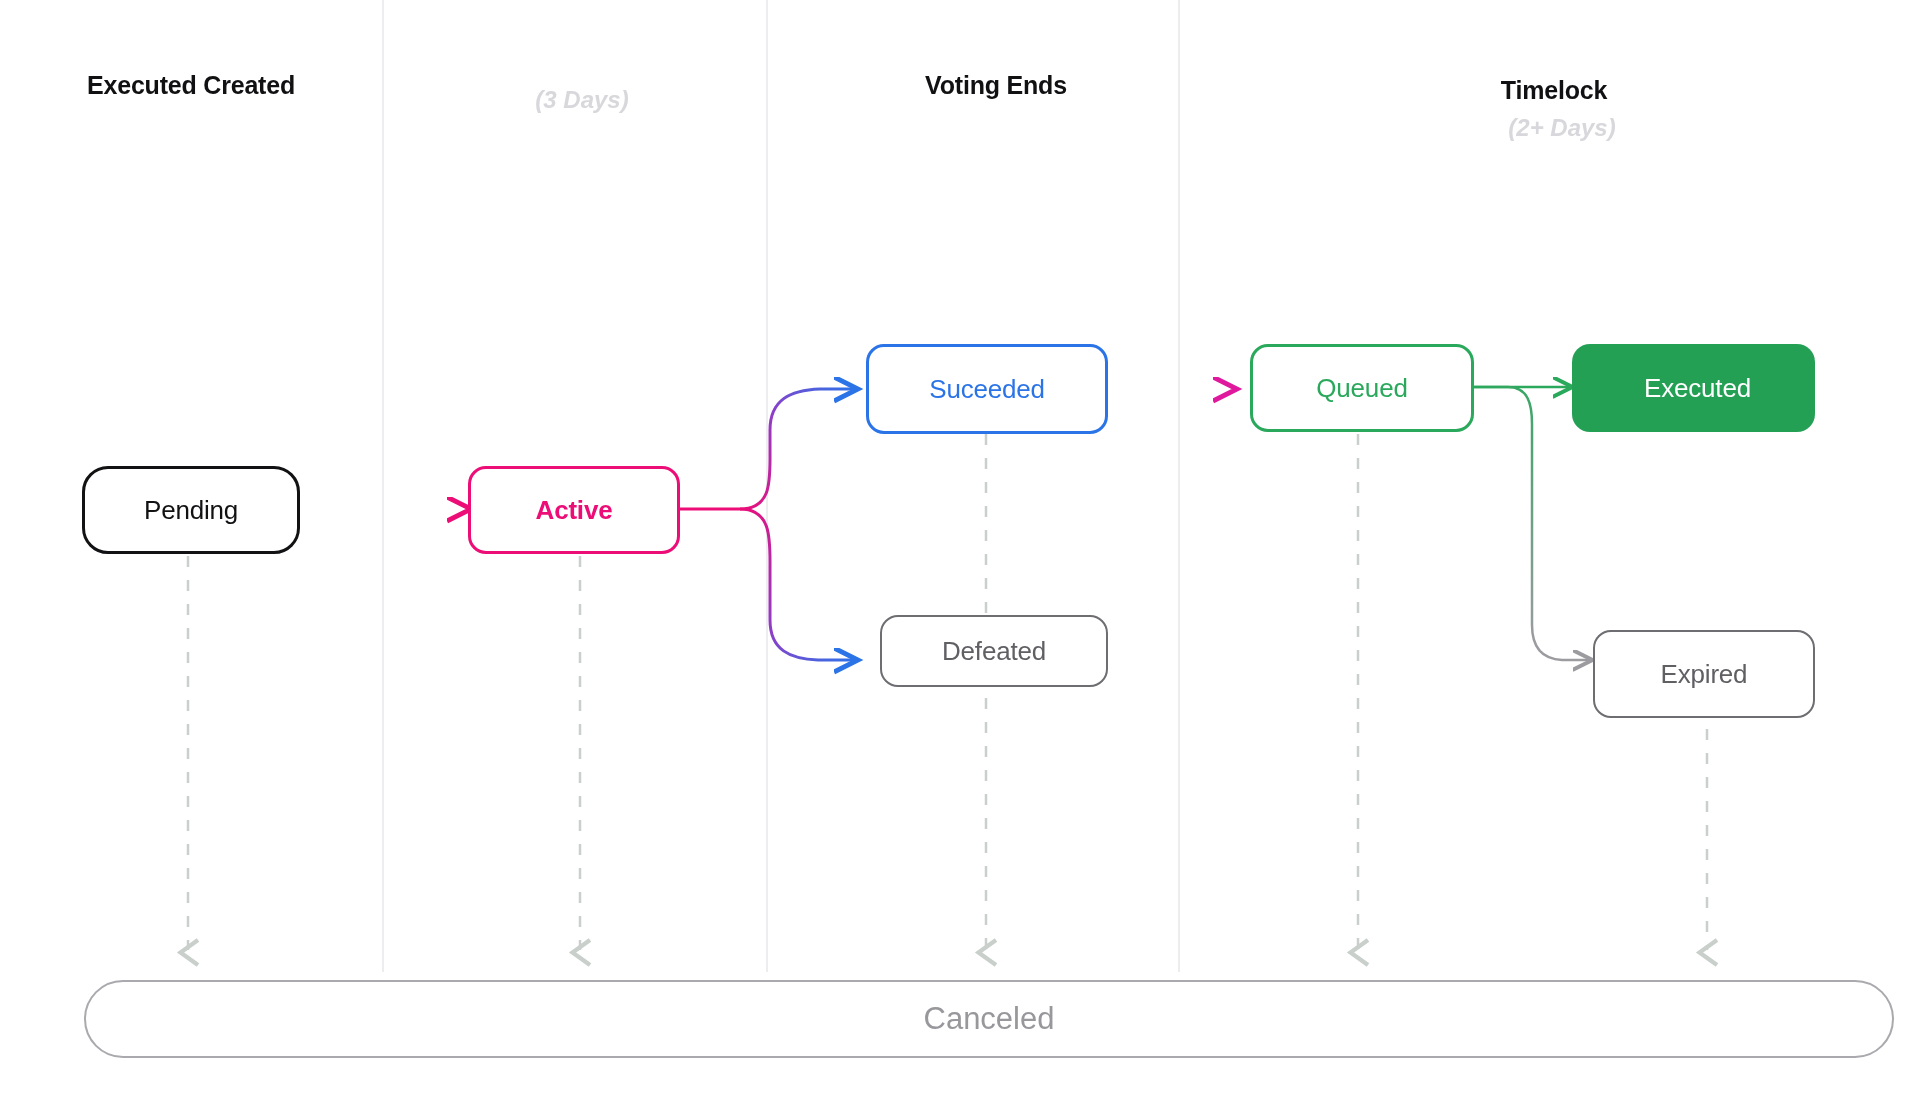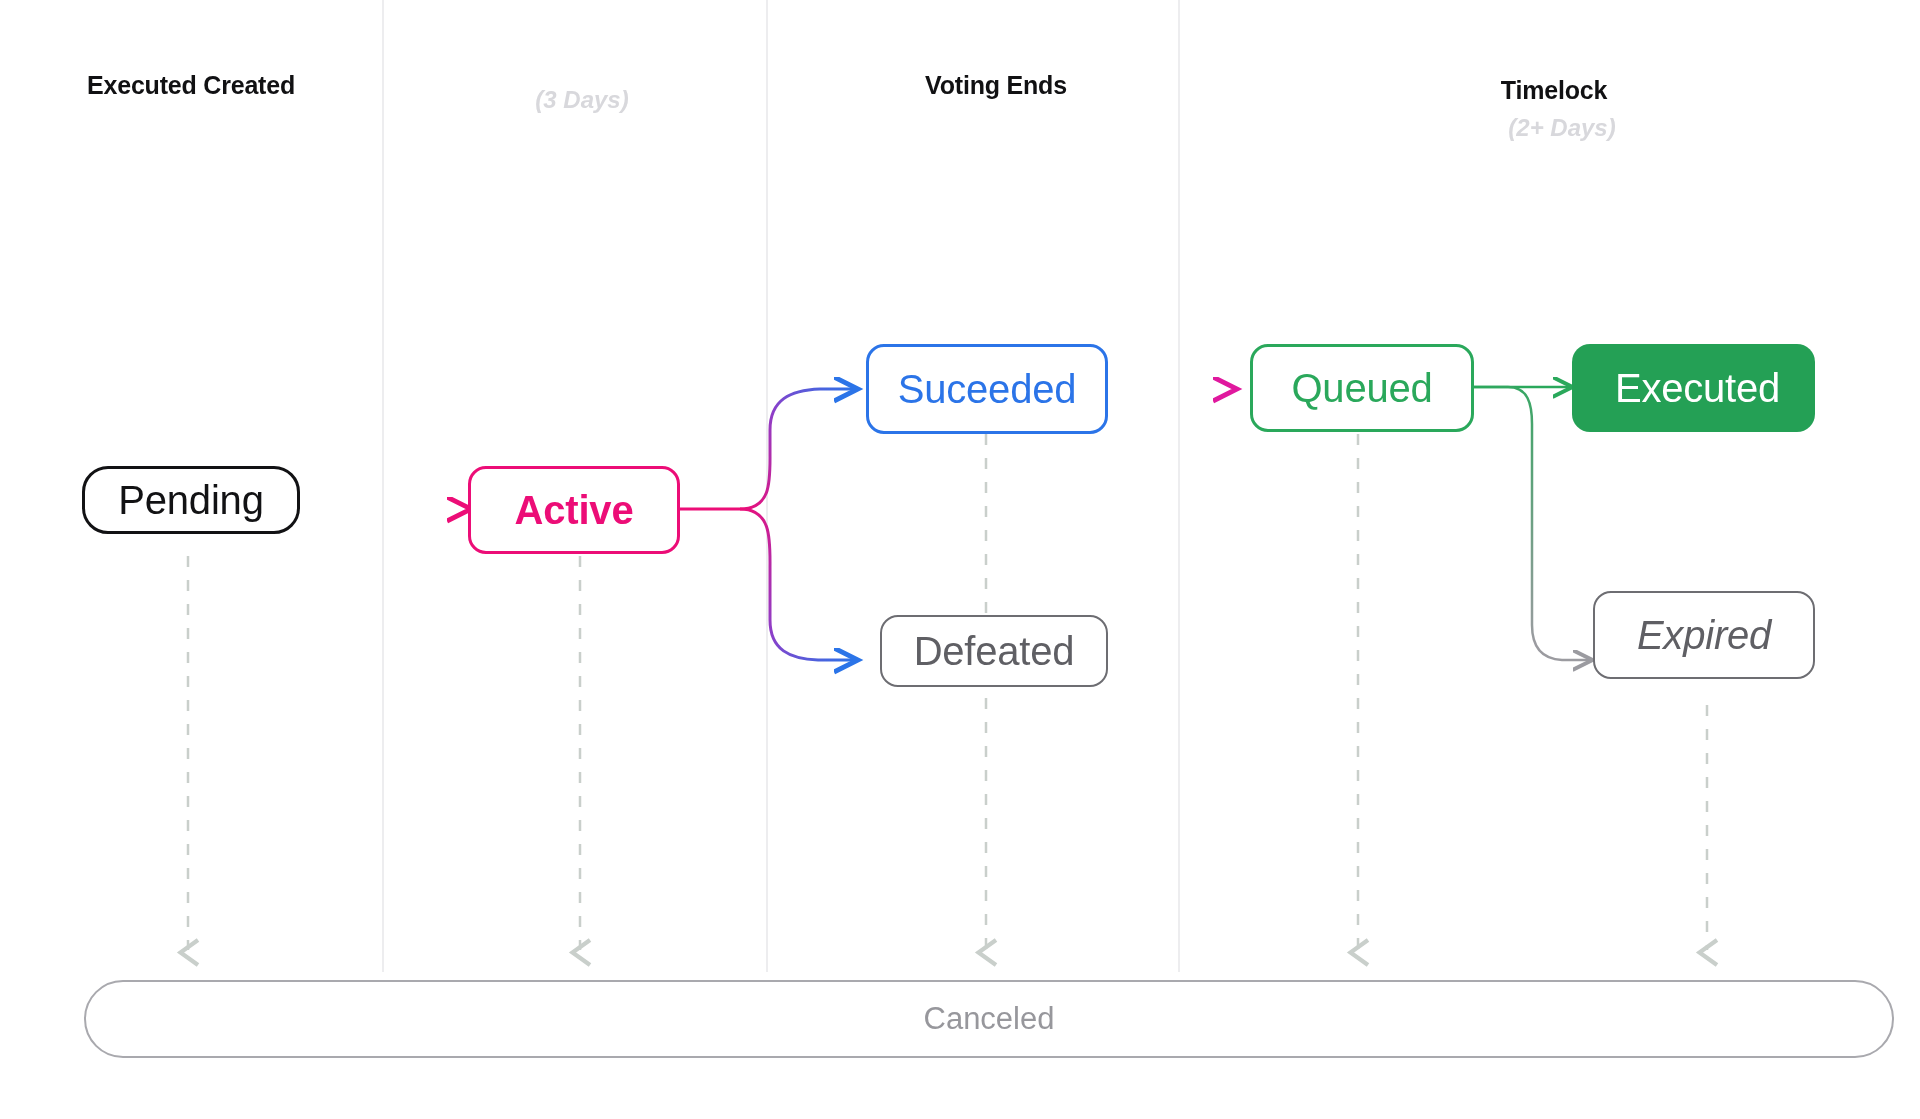--- a/index.html
+++ b/index.html
@@ -48,21 +48,21 @@
     padding-left: 16px;
   }
   
   .node {
     position: absolute;
     display: flex;
     align-items: center;
     justify-content: center;
     border-radius: 18px;
     background: #ffffff;
-    font-size: 40px;
+    font-size: 26px;
     font-weight: 400;
     letter-spacing: -0.2px;
     white-space: nowrap;
   }
   .node.pending  { border: 3px solid #121214; color: #121214; border-radius: 26px; }
   .node.active   { border: 3px solid #ec0d77; color: #ec0d77; font-weight: 700; }
   .node.succeeded{ border: 3px solid #2b74e8; color: #2b74e8; }
   .node.defeated { border: 2px solid #6d6d72; color: #5f5f64; }
   .node.queued   { border: 3px solid #2aa85b; color: #2aa85b; }
   .node.executed { border: none; background: #24a055; color: #ffffff; }
@@ -174,21 +174,21 @@
 
     <path d="M1474,387 L1508,387 C 1528,387 1532,404 1532,424 L1532,625 C 1532,648 1542,659 1562,660 L1590,660" fill="none" stroke="url(#gradQueuedExpired)" stroke-width="2.5" marker-end="url(#arrowGray)"></path>
 
     <path d="M188,556 L188,950" fill="none" stroke="#c9cfcb" stroke-width="2.5" stroke-dasharray="11 13" marker-end="url(#arrowDashGray)"></path>
     <path d="M580,556 L580,950" fill="none" stroke="#c9cfcb" stroke-width="2.5" stroke-dasharray="11 13" marker-end="url(#arrowDashGray)"></path>
     <path d="M986,434 L986,950" fill="none" stroke="#c9cfcb" stroke-width="2.5" stroke-dasharray="11 13" marker-end="url(#arrowDashGray)"></path>
     <path d="M1358,434 L1358,950" fill="none" stroke="#c9cfcb" stroke-width="2.5" stroke-dasharray="11 13" marker-end="url(#arrowDashGray)"></path>
     <path d="M1707,705 L1707,950" fill="none" stroke="#c9cfcb" stroke-width="2.5" stroke-dasharray="11 13" marker-end="url(#arrowDashGray)"></path>
   </svg>
 
-  <div class="node pending" style="left:82px; top:466px; width:218px; height:68px;">
+  <div class="node pending" style="left:82px; top:466px; width:218px; height:88px;">
     <span>Pending</span>
   </div>
 
   <div class="node active" style="left:468px; top:466px; width:212px; height:88px;">
     <span>Active</span>
   </div>
 
   <div class="node succeeded" style="left:866px; top:344px; width:242px; height:90px;">
     <span>Suceeded</span>
   </div>
@@ -198,21 +198,21 @@
   </div>
 
   <div class="node queued" style="left:1250px; top:344px; width:224px; height:88px;">
     <span>Queued</span>
   </div>
 
   <div class="node executed" style="left:1572px; top:344px; width:243px; height:88px;padding-left:8px;">
     <span>Executed</span>
   </div>
 
-  <div class="node expired" style="left:1593px; top:591px; width:222px; height:88px;font-style:italic;">
+  <div class="node expired" style="left:1593px; top:630px; width:222px; height:88px;">
     <span>Expired</span>
   </div>
 
   <div class="canceled-bar" style="left:84px; top:980px; width:1810px; height:78px;">
     <span>Canceled</span>
   </div>
 
 </div>
 
 </body></html>

